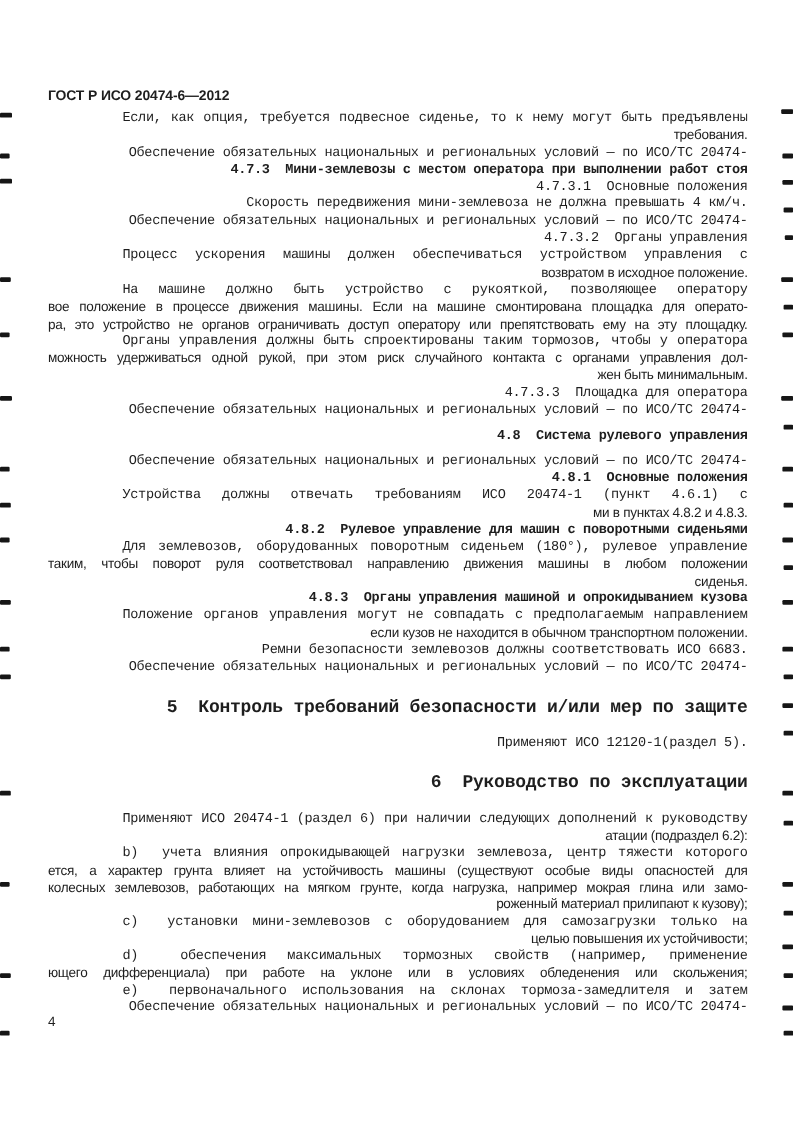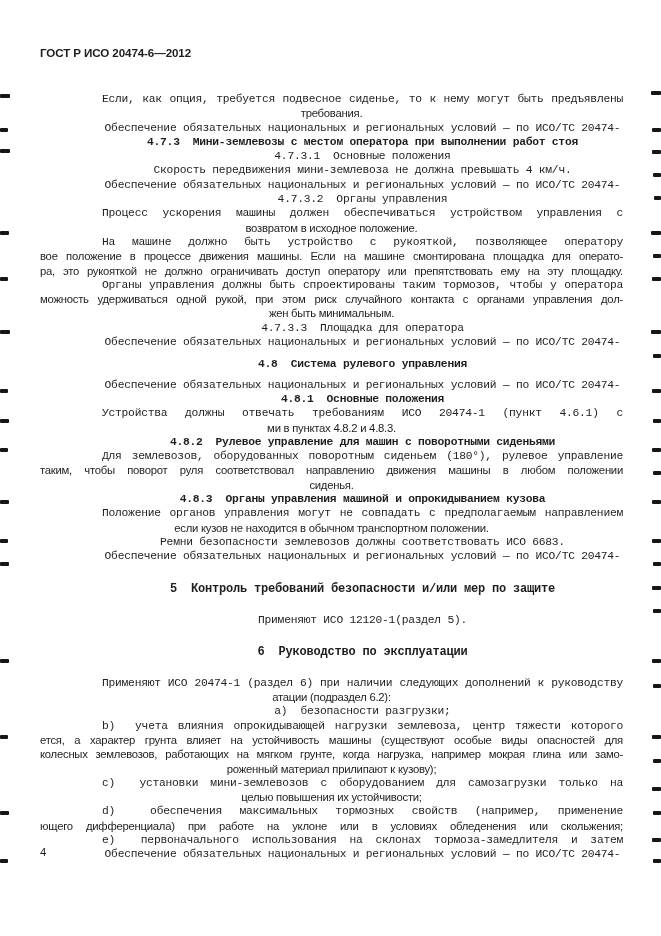--- a/index.html
+++ b/index.html
@@ -2,39 +2,39 @@
 <html><head>
 <meta charset="utf-8">
 <style>
   html,body{margin:0;padding:0;}
   body{
     width:661px;height:936px;background:#ffffff;position:relative;overflow:hidden;
     font-family:"Liberation Sans","DejaVu Sans",sans-serif;color:#1e1e1e;
   }
   .page{position:absolute;inset:0;background:#ffffff;}
   .running-header{
-    position:absolute;left:40px;top:46px;font-size:11.6px;font-weight:bold;
+    position:absolute;left:40px;top:73px;font-size:11.6px;font-weight:bold;
     letter-spacing:-0.1px;white-space:nowrap;
   }
   .doc{
     position:absolute;left:40px;top:92px;width:583px;
     font-size:11.3px;line-height:14.3px;letter-spacing:-0.25px;
   }
   .block{margin:0;}
   .line{
-    height:14.3px;overflow:hidden;text-align:center;
+    height:14.3px;overflow:hidden;text-align:right;
   }
   .line.fill{text-align:justify;text-align-last:justify;}
   .line.indent{text-indent:62px;font-family:Liberation Mono, monospace;}
   .line.bold{font-weight:bold;}
   .block.h2{margin:8px 0 6px;}
   .block.h2 .line{font-weight:bold;}
   .block.h1{margin:17px 0 15px;}
   .block.h1 .line{
-    font-weight:bold;font-size:12px;line-height:17px;height:17px;letter-spacing:-0.2px;
+    font-weight:bold;font-size:15px;line-height:17px;height:17px;letter-spacing:-0.2px;
   }
   .page-number{
     position:absolute;left:40px;top:846px;font-size:11.3px;
   }
   .scan-mark{
     position:absolute;height:4px;background:#161616;border-radius:1px;
   }
   .scan-mark.left{left:0;}
   .scan-mark.right{right:0;}
 </style>
@@ -67,21 +67,21 @@
       <div class="block p">
         <div class="line indent">4.7.3.2&nbsp; Органы управления</div>
       </div>
       <div class="block p">
         <div class="line indent fill">Процесс ускорения машины должен обеспечиваться устройством управления с автоматическим</div>
         <div class="line">возвратом в исходное положение.</div>
       </div>
       <div class="block p">
         <div class="line indent fill">На машине должно быть устройство с рукояткой, позволяющее оператору поддерживать устойчи-</div>
         <div class="line fill">вое положение в процессе движения машины. Если на машине смонтирована площадка для операто-</div>
-        <div class="line fill">ра, это рукояткой не должно ограничивать доступ оператору или препятствовать ему на эту площадку.</div>
+        <div class="line fill">ра, это устройство не органов ограничивать доступ оператору или препятствовать ему на эту площадку.</div>
       </div>
       <div class="block p">
         <div class="line indent fill">Органы управления должны быть спроектированы таким тормозов, чтобы у оператора была воз-</div>
         <div class="line fill">можность удерживаться одной рукой, при этом риск случайного контакта с органами управления дол-</div>
         <div class="line">жен быть минимальным.</div>
       </div>
       <div class="block p">
         <div class="line indent">4.7.3.3&nbsp; Площадка для оператора</div>
       </div>
       <div class="block p">
@@ -126,23 +126,20 @@
       </div>
       <div class="block p">
         <div class="line indent">Применяют ИСО 12120-1(раздел 5).</div>
       </div>
       <div class="block h1">
         <div class="line indent">6&nbsp; Руководство по эксплуатации</div>
       </div>
       <div class="block p">
         <div class="line indent fill">Применяют ИСО 20474-1 (раздел 6) при наличии следующих дополнений к руководству по эксплу-</div>
         <div class="line">атации (подраздел 6.2):</div>
-      </div>
-      <div class="block p">
-        <div class="line indent">a)&nbsp; безопасности разгрузки;</div>
       </div>
       <div class="block p">
         <div class="line indent fill">b)&nbsp; учета влияния опрокидывающей нагрузки землевоза, центр тяжести которого постоянно меня-</div>
         <div class="line fill">ется, а характер грунта влияет на устойчивость машины (существуют особые виды опасностей для</div>
         <div class="line fill">колесных землевозов, работающих на мягком грунте, когда нагрузка, например мокрая глина или замо-</div>
         <div class="line">роженный материал прилипают к кузову);</div>
       </div>
       <div class="block p">
         <div class="line indent fill">c)&nbsp; установки мини-землевозов с оборудованием для самозагрузки только на твердый грунт с</div>
         <div class="line">целью повышения их устойчивости;</div>

